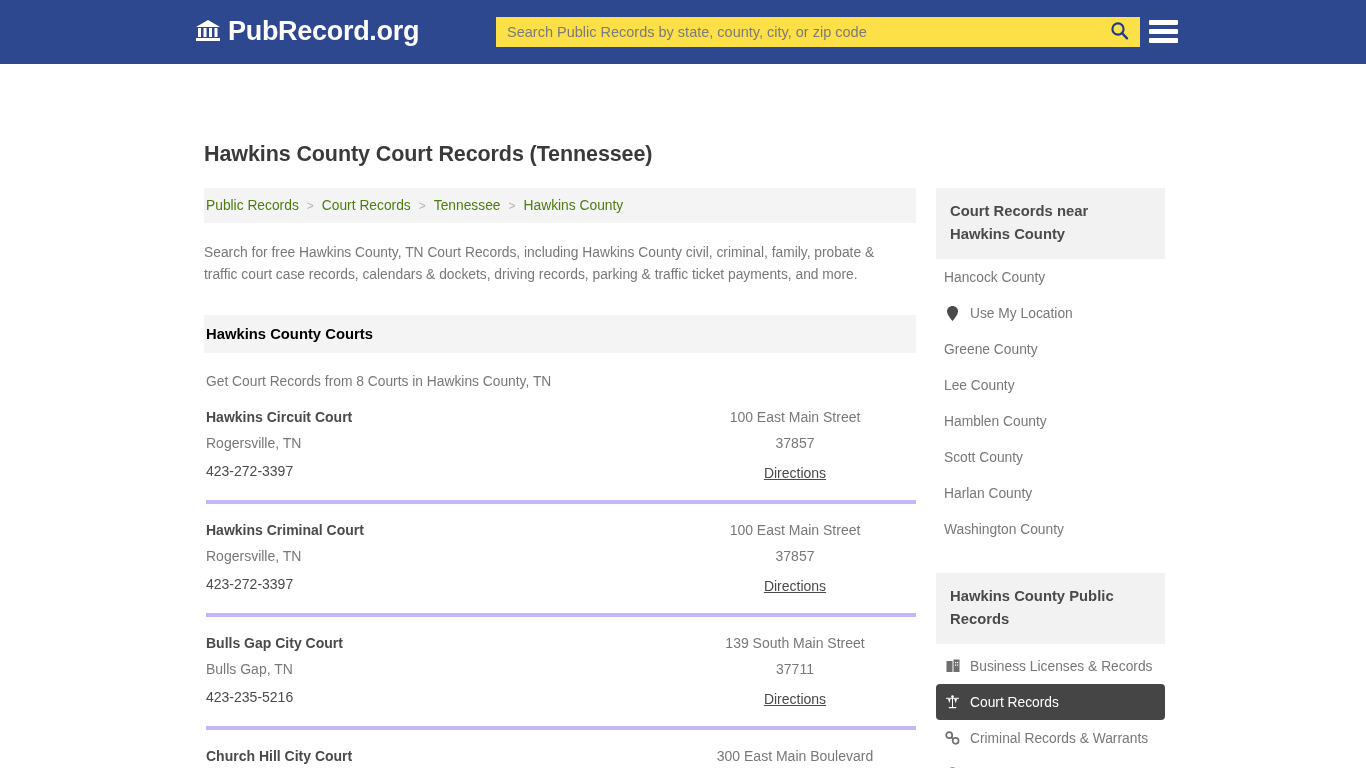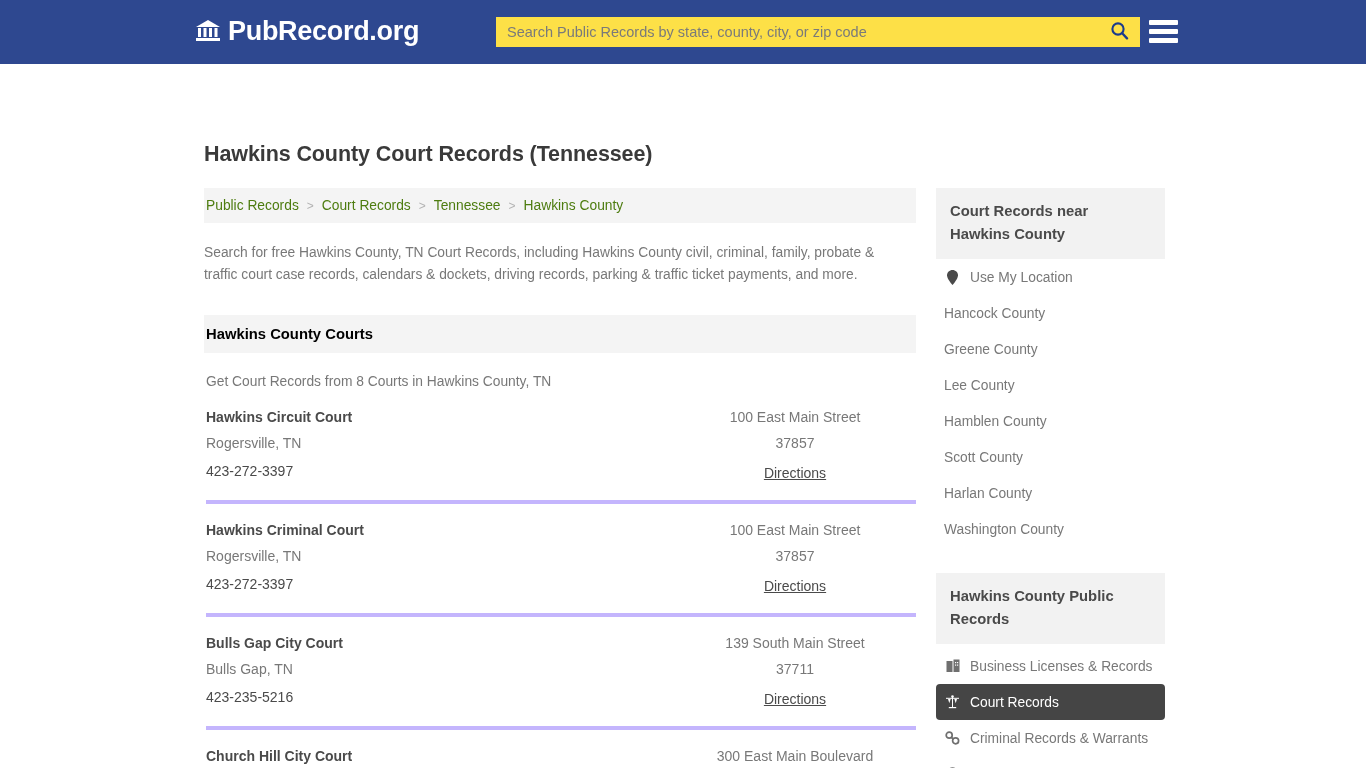--- a/index.html
+++ b/index.html
@@ -344,29 +344,29 @@
 
     </div>
   </div>
 
   <div class="side-col">
 
     <div class="side-head">Court Records near Hawkins County</div>
 
     <ul class="side-list">
       <li class="side-item">
+        <span>Hancock County</span>
+      </li>
+      <li class="side-item">
         <span class="side-icon">
           <svg width="11" height="15" viewBox="0 0 11 15" aria-hidden="true">
             <path d="M5.5 0C2.5 0 0 2.4 0 5.3c0 3.9 5.5 9.7 5.5 9.7s5.5-5.8 5.5-9.7C11 2.4 8.5 0 5.5 0z" fill="#4a4a4a"></path>
           </svg>
         </span>
         <span>Use My Location</span>
-      </li>
-      <li class="side-item">
-        <span>Hancock County</span>
       </li>
       <li class="side-item">
         <span>Greene County</span>
       </li>
       <li class="side-item">
         <span>Lee County</span>
       </li>
       <li class="side-item">
         <span>Hamblen County</span>
       </li>

